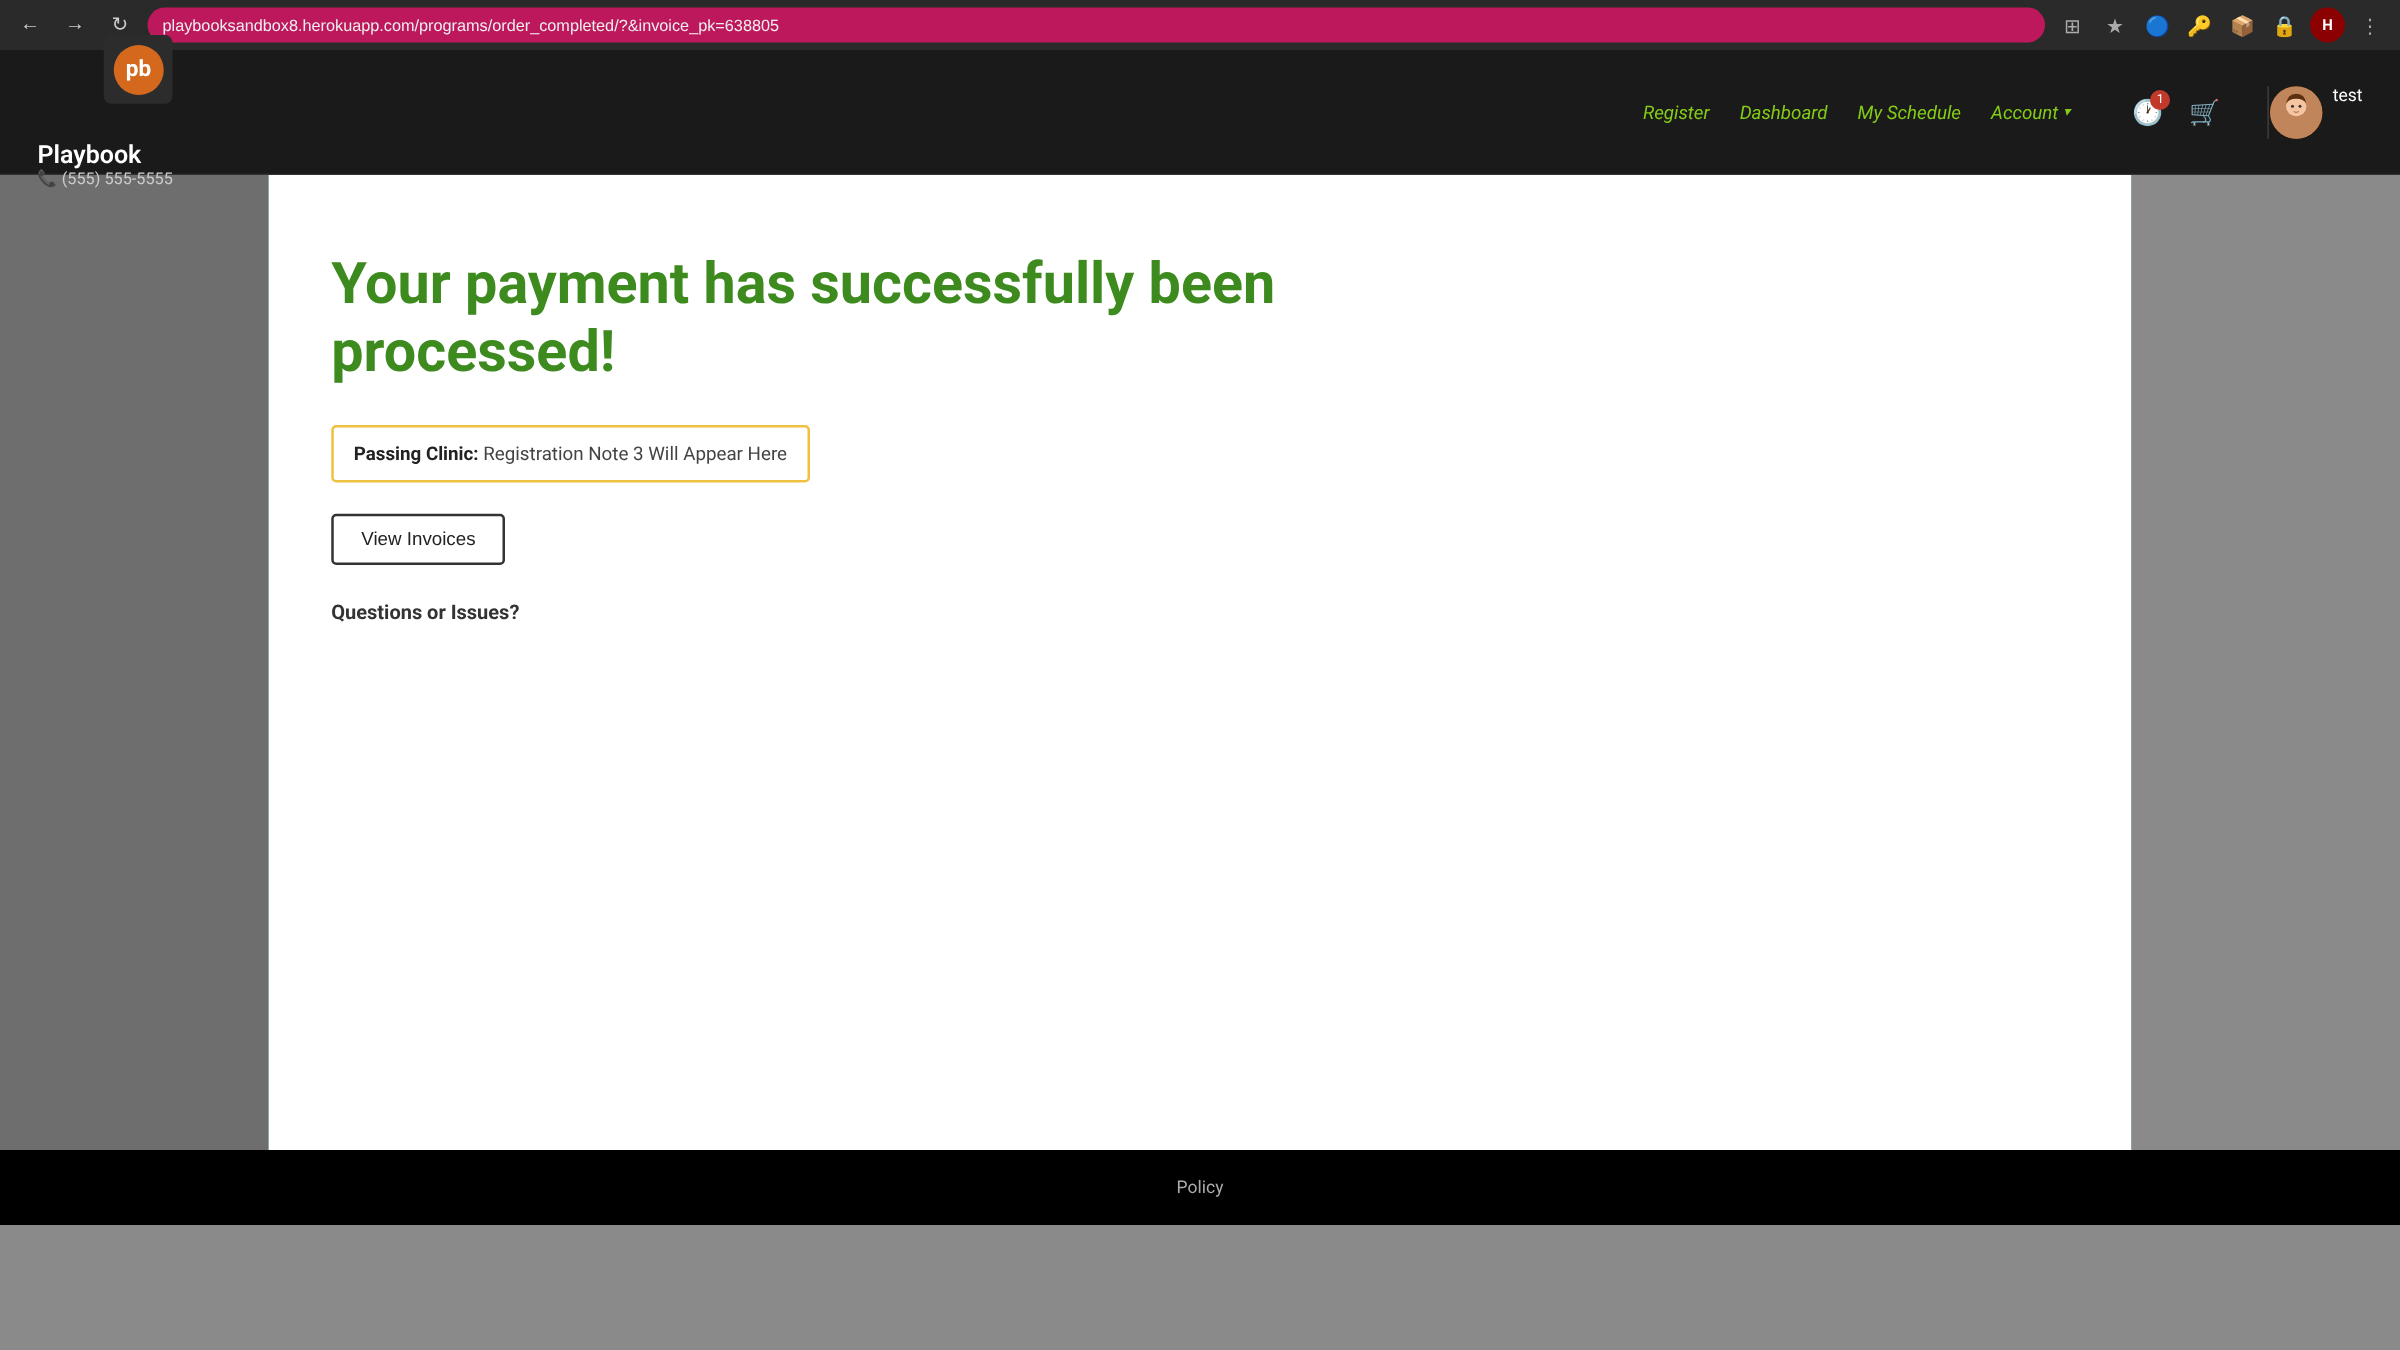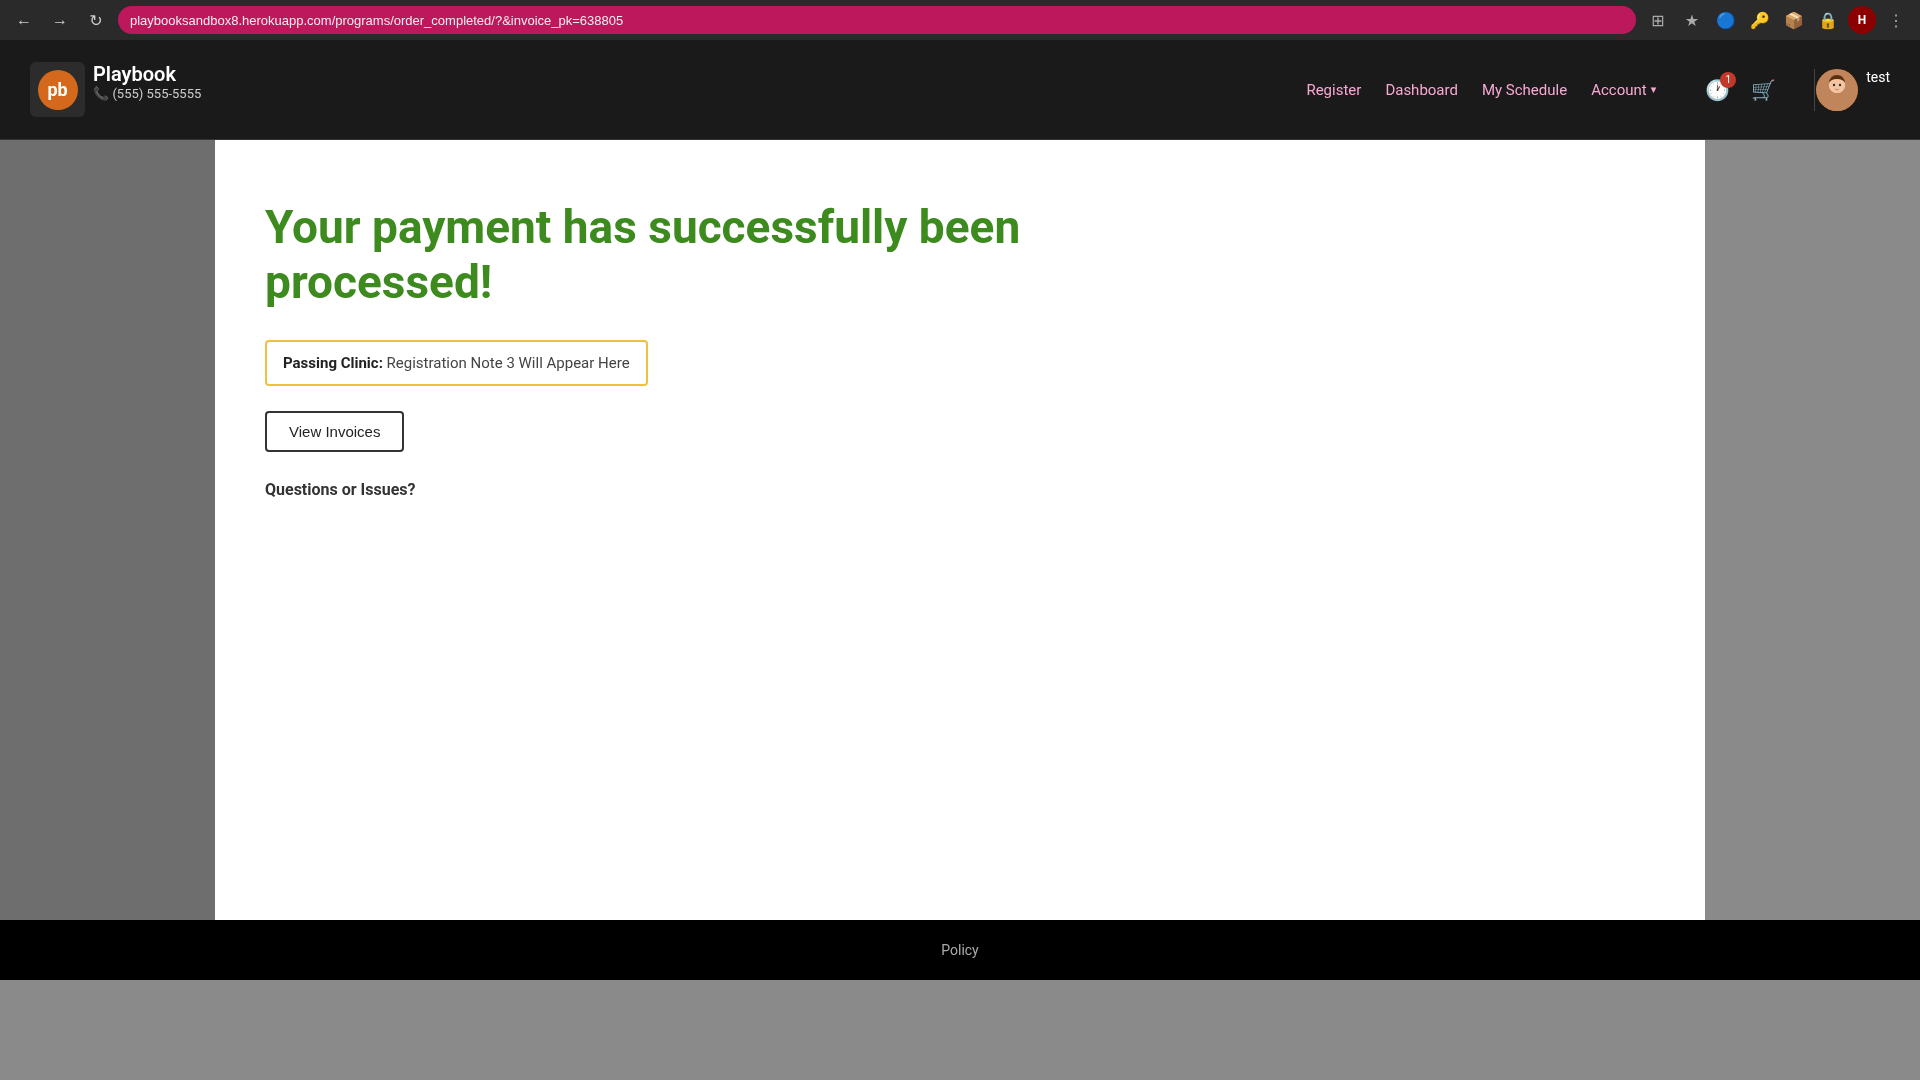--- a/index.html
+++ b/index.html
@@ -45,21 +45,21 @@
     .app-header {
       background: #1a1a1a;
       height: 100px;
       display: flex;
       align-items: center;
       padding: 0 30px;
       border-bottom: 1px solid #333;
       position: relative;
     }
     .brand {
-      display: flex; align-items: flex-start; gap: 8px;
+      display: flex; align-items: flex-end; gap: 28px; flex-direction: column;
     }
     .brand-logo {
       width: 55px; height: 55px;
       background: #2c2c2c;
       border-radius: 6px;
       display: flex; align-items: center; justify-content: center;
       position: relative;
     }
     .brand-logo-inner {
       width: 40px; height: 40px;
@@ -70,21 +70,21 @@
     }
     .brand-info { display: flex; flex-direction: column; }
     .brand-name { color: white; font-size: 20px; font-weight: 600; }
     .brand-phone { color: #ccc; font-size: 13px; }
 
     .nav-links {
       display: flex; align-items: center; gap: 24px;
       margin-left: auto;
     }
     .nav-link {
-      color: #f9a8d4; text-decoration: none; font-size: 15px; cursor: pointer;
+      color: #84cc16; text-decoration: none; font-size: 15px; cursor: pointer; font-style: italic;
     }
     .nav-account {
       display: flex; align-items: center; gap: 4px; cursor: pointer;
     }
     .nav-icons {
       display: flex; align-items: center; gap: 10px; margin-left: 20px;
     }
     .nav-icon-btn {
       position: relative;
       width: 36px; height: 36px;

